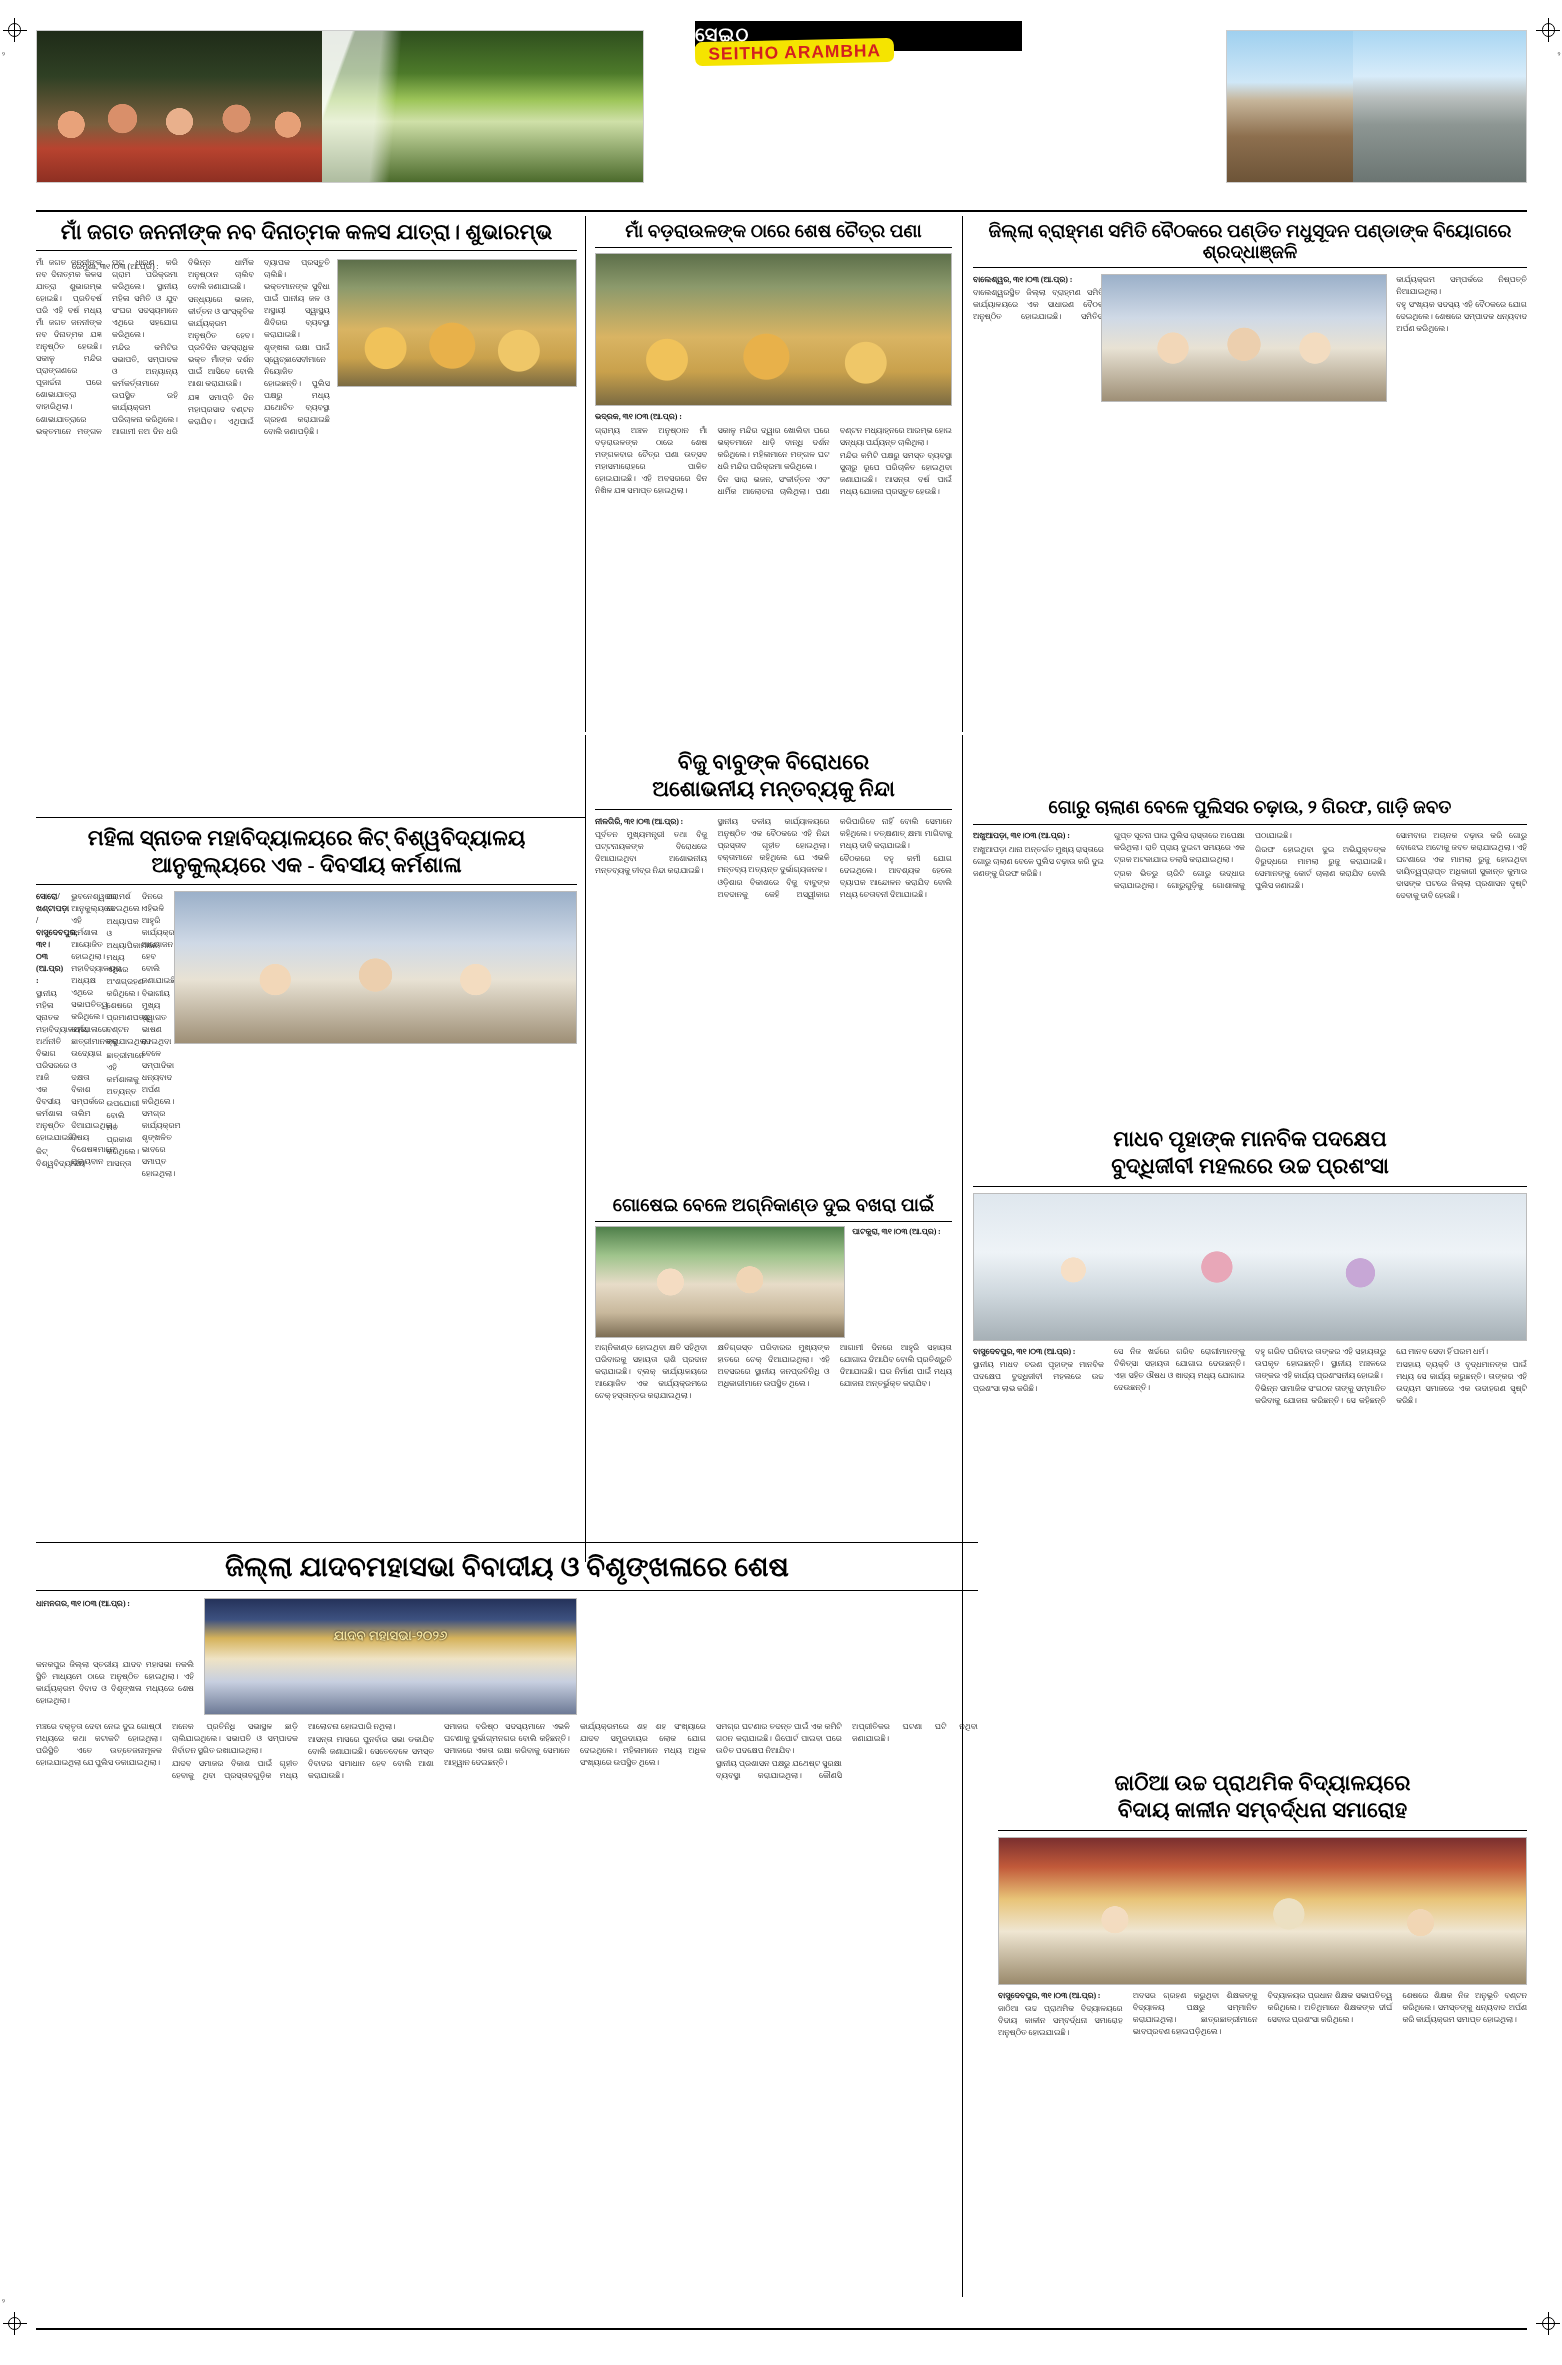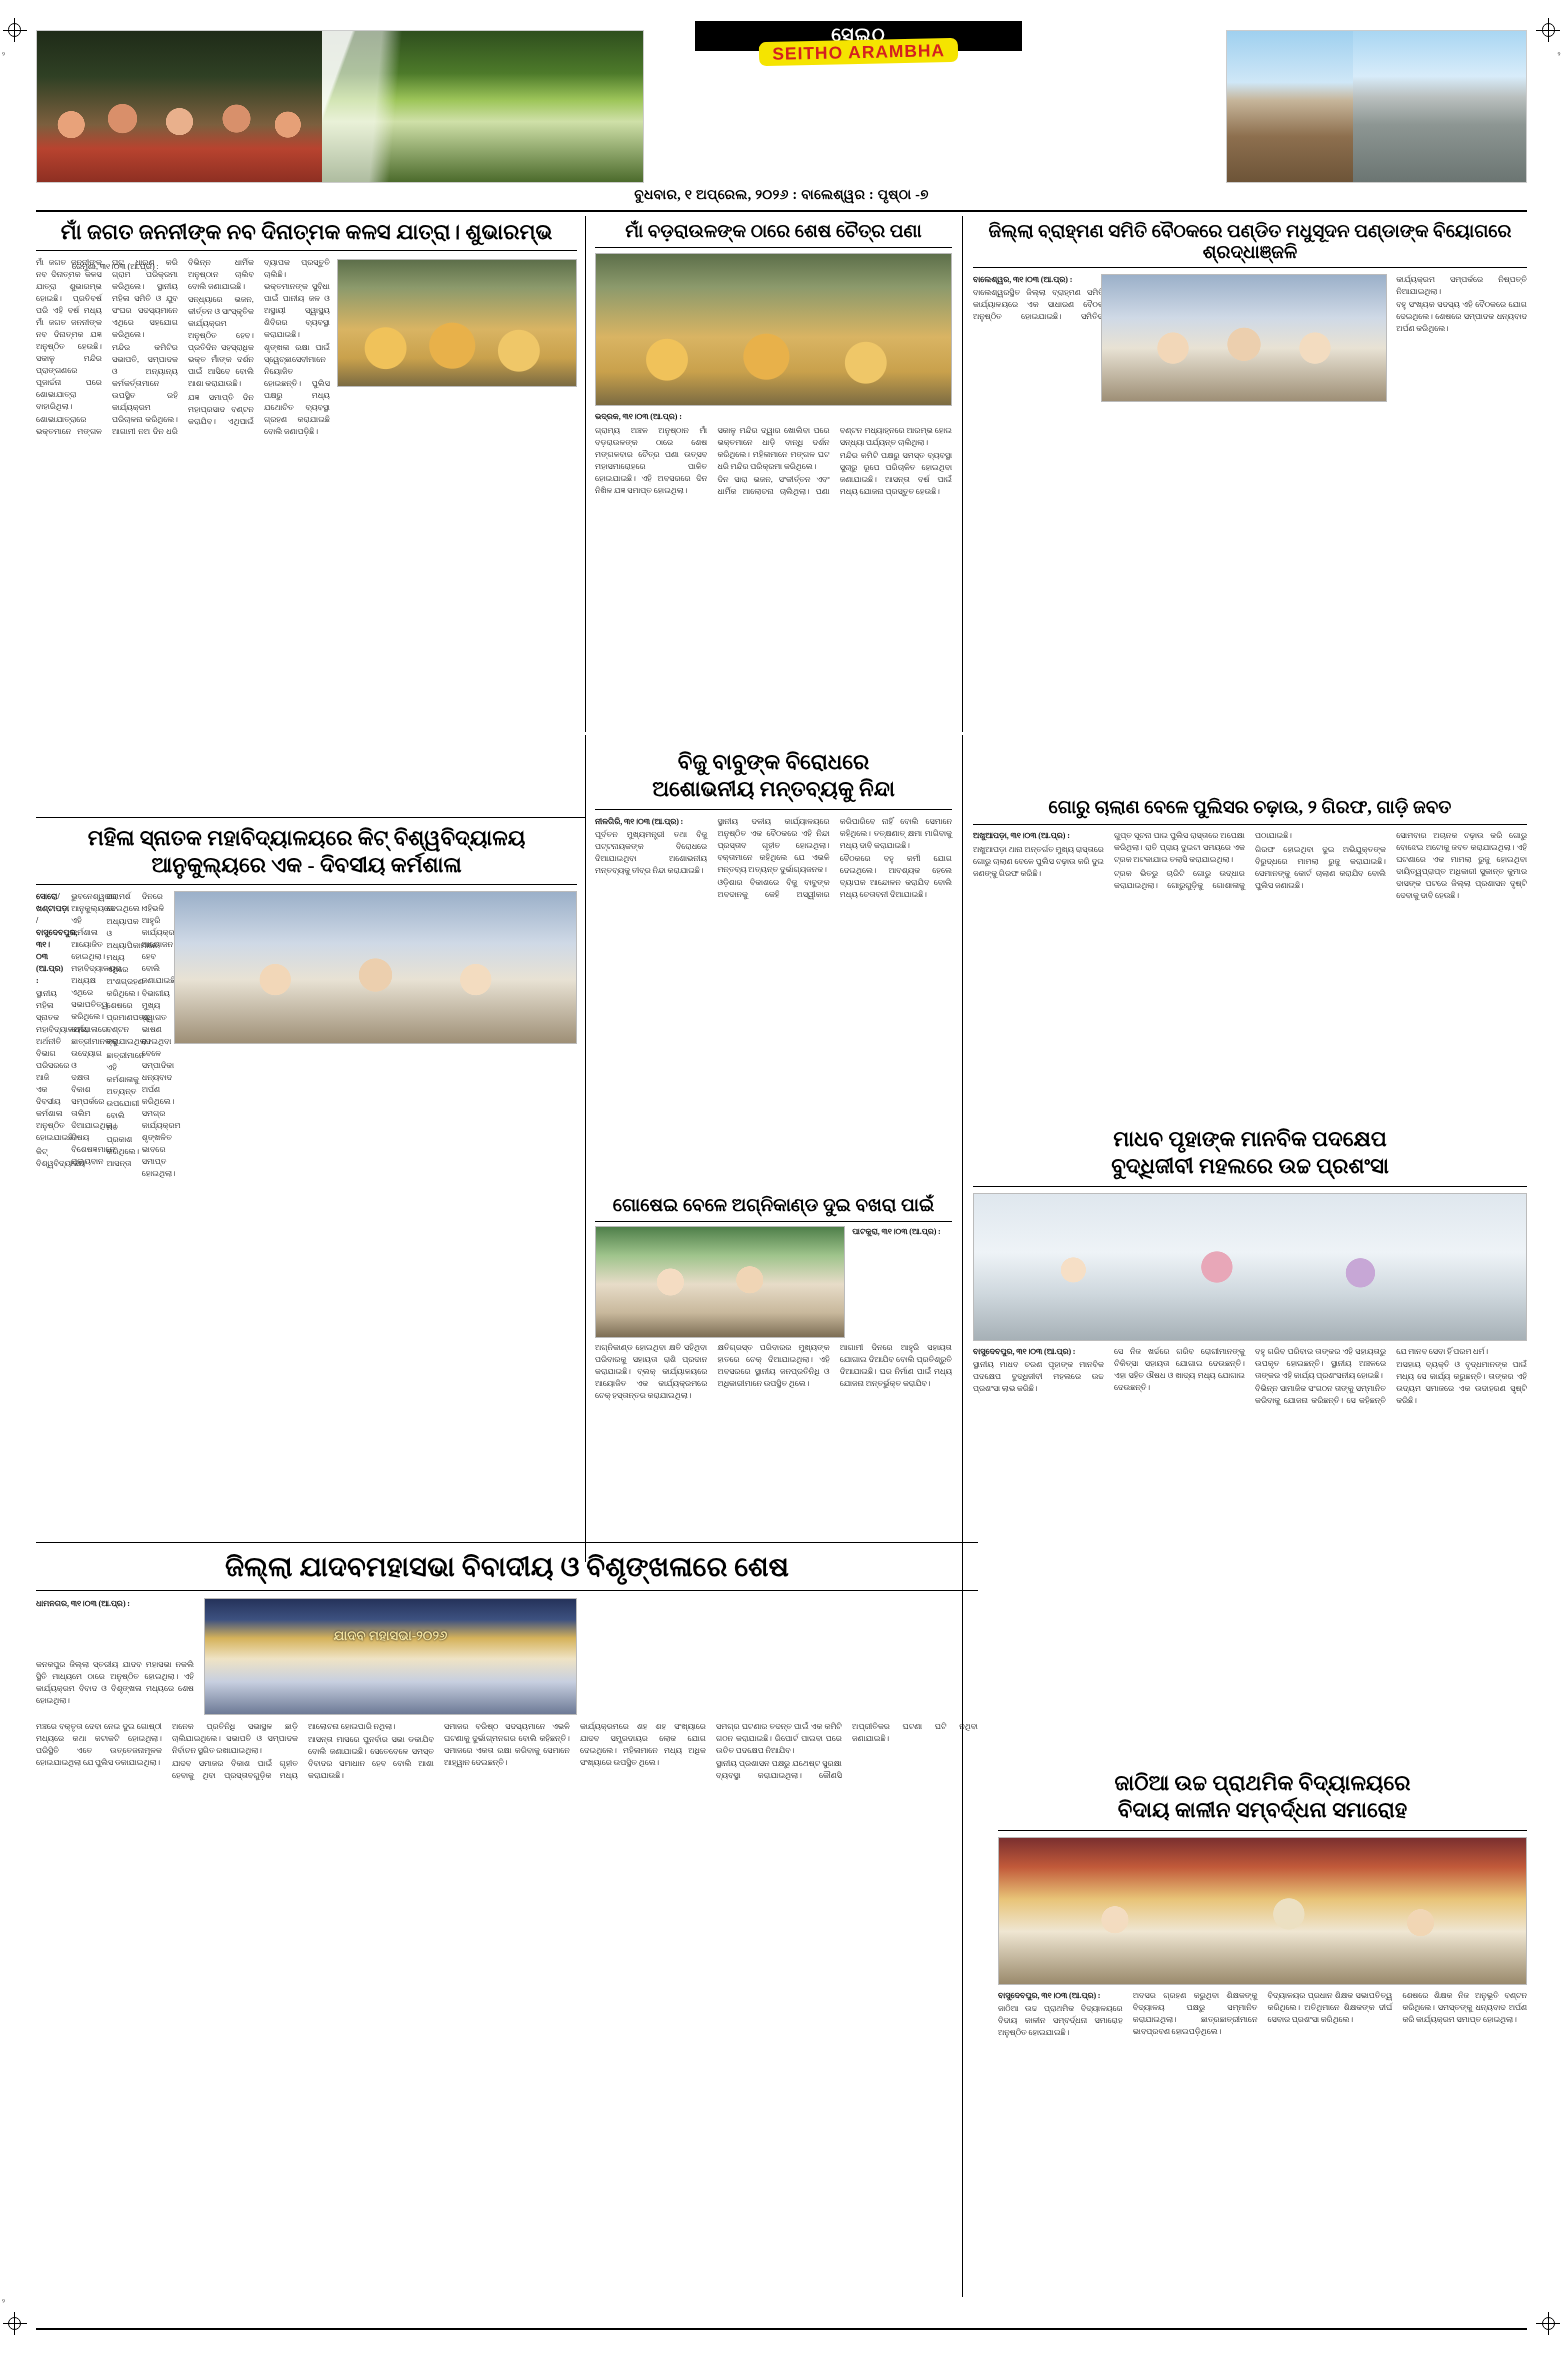--- a/index.html
+++ b/index.html
@@ -33,21 +33,21 @@
   .sidetick { position:absolute; font-size:6.1px; color:#111; letter-spacing:0.5px; }
 
   
   .masthead {
     position:absolute; left:36px; top:15.3px; right:36px; height:184px;
   }
   .mh-photo { position:absolute; top:14.3px; height:153px; border:0.5px solid #ccc; overflow:hidden; }
   .mh-photo-left  { left:0px;   width:638px; }
   .mh-photo-right { right:0px;  width:286px; }
 
-  .mh-center { position:absolute; left:659px; width:327px; top:6.1px; text-align:center; }
+  .mh-center { position:absolute; left:659px; width:327px; top:6.1px; text-align:left; }
   .mh-kicker {
     background:#000; color:#fff; font-weight:bold;
     font-size:19.4px; line-height:1.0; padding:4.1px 0 6.1px; letter-spacing:1px;
   }
   .mh-title {
     font-size:97px; font-weight:bold; line-height:0.92; color:#000;
     letter-spacing:-1px; margin-top:-2px;
   }
   .mh-badge {
     display:inline-block; background:#f5e400; color:#d42020;
@@ -181,21 +181,20 @@
     <div class="mh-photo mh-photo-right" style="right:0; width:301px;">
       <div style="position:absolute; left:0; top:0; bottom:0; width:42%;" class="tex-temple"></div>
       <div style="position:absolute; left:42%; top:0; bottom:0; right:0;" class="tex-dam"></div>
     </div>
 
     <div class="mh-center">
       <div class="mh-kicker">ସେଇଠୁ</div>
       <div class="mh-badge">SEITHO ARAMBHA</div>
     </div>
 
-    <div class="mh-dateline">ବୁଧବାର, ୧ ଅପ୍ରେଲ, ୨୦୨୬ : ବାଲେଶ୍ୱର : ପୃଷ୍ଠା -୭</div>
   </div>
 
   <div class="rule-thick" style="top:210px;"></div>
 
   <div class="vrule" style="left:585px; top:216px; height:516px;"></div>
   <div class="vrule" style="left:962px; top:216px; height:516px;"></div>
 
   <div style="position:absolute; left:36px; top:221px; width:541px;">
     <div class="hl hl-lg">ମାଁ ଜଗତ ଜନନୀଙ୍କ ନବ ଦିନାତ୍ମକ କଳସ ଯାତ୍ରା। ଶୁଭାରମ୍ଭ</div>
     <div class="rule-thin" style="position:relative; margin:5.1px 0 6.1px; left:0; right:0; width:100%;"></div>

